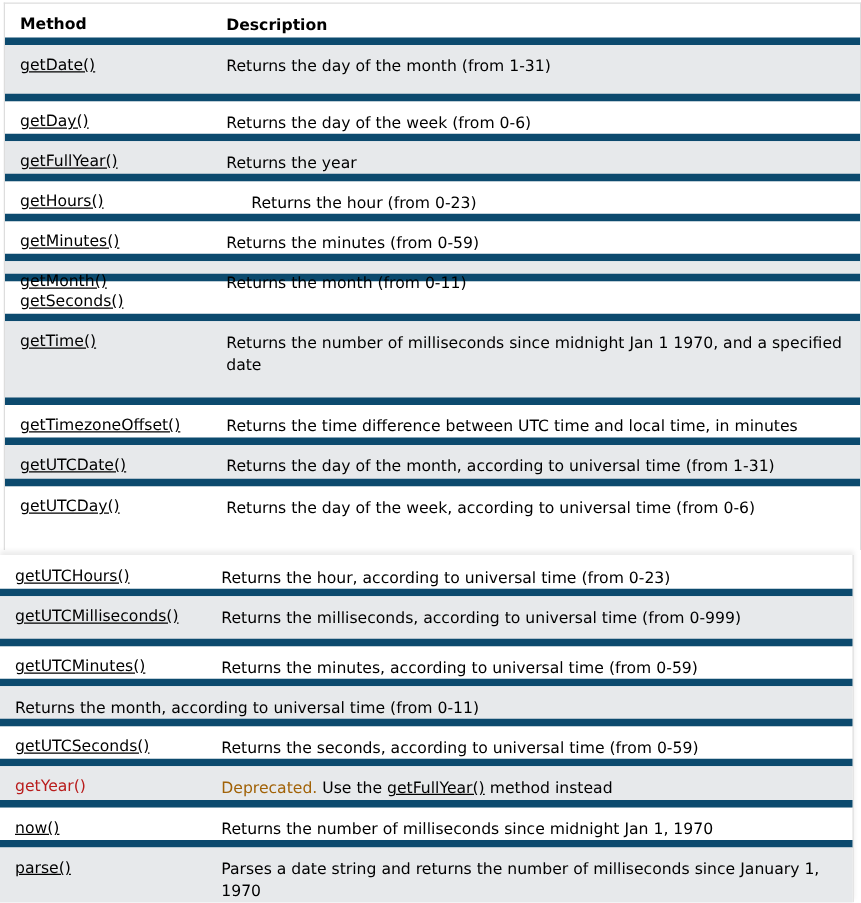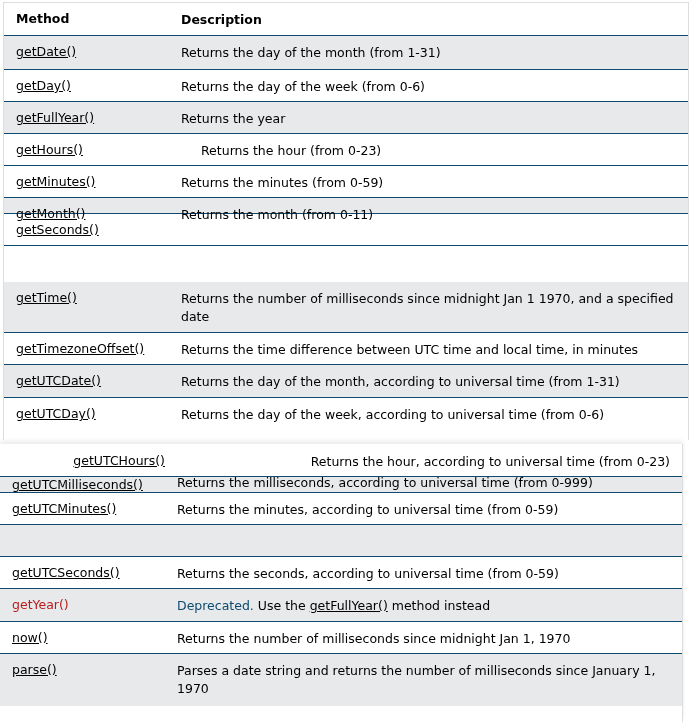--- a/index.html
+++ b/index.html
@@ -4,39 +4,39 @@
 <style>
   html, body { margin: 0; padding: 0; background: #ffffff; }
   body { width: 689px; height: 722px; position: relative; overflow: hidden;
          font-family: "DejaVu Sans", "Liberation Sans", sans-serif; font-size: 12.5px; color: #000; }
   .panel { position: absolute; background: #fff; }
   #top-panel { left: 3px; top: 2px; width: 684px; height: 437px;
                border: 1px solid #dddddd; border-bottom: none; }
   #bottom-panel { left: 0; top: 444px; width: 682px; height: 278px;
                   border-right: 1px solid #dddddd; box-shadow: 0 -3px 4px rgba(0,0,0,0.08); }
   .row { display: flex; align-items: flex-start; box-sizing: border-box;
-         border-bottom: 1px solid #0c4a6e; }
+         border-bottom: 6px solid #0c4a6e; }
   .row.alt { background: #e7e9eb; }
   .row .m { box-sizing: border-box; padding: 8px 0 0 12px; width: 165px; flex: 0 0 165px; }
   .row .d { box-sizing: border-box; padding: 8px 12px 0 12px; flex: 1; line-height: 18px; }
   #bottom-panel .row .m { padding-left: 12px; width: 165px; flex-basis: 165px; }
   .hdr { font-weight: bold; }
   .link { color: #000; text-decoration: underline; }
   .plain { color: #b91c1c; }
-  .deprecated { color: #0c4a6e; }
+  .deprecated { color: #a16207; }
 </style>
 </head>
 <body>
 
 <div id="top-panel" class="panel">
   <div class="row hdr" style="height:33px;">
     <div class="m">Method</div>
     <div class="d">Description</div>
   </div>
-  <div class="row alt" style="height:34px;">
+  <div class="row alt" style="height:45px;">
     <div class="m"><a class="link">getDate()</a></div>
     <div class="d">Returns the day of the month (from 1-31)</div>
   </div>
   <div class="row" style="height:32px;">
     <div class="m"><a class="link">getDay()</a></div>
     <div class="d">Returns the day of the week (from 0-6)</div>
   </div>
   <div class="row alt" style="height:32px;">
     <div class="m"><a class="link">getFullYear()</a></div>
     <div class="d">Returns the year</div>
@@ -49,52 +49,53 @@
     <div class="m"><a class="link">getMinutes()</a></div>
     <div class="d">Returns the minutes (from 0-59)</div>
   </div>
   <div class="row alt" style="height:16px;">
     <div class="m"><a class="link">getMonth()</a></div>
     <div class="d">Returns the month (from 0-11)</div>
   </div>
   <div class="row" style="height:32px;">
     <div class="m"><a class="link">getSeconds()</a></div>
   </div>
-  <div class="row alt" style="height:51px;margin-top:36px;">
+  <div class="row alt" style="height:67px;">
     <div class="m"><a class="link">getTime()</a></div>
     <div class="d">Returns the number of milliseconds since midnight Jan 1 1970, and a specified date</div>
   </div>
   <div class="row" style="height:32px;">
     <div class="m"><a class="link">getTimezoneOffset()</a></div>
     <div class="d">Returns the time difference between UTC time and local time, in minutes</div>
   </div>
   <div class="row alt" style="height:33px;">
     <div class="m"><a class="link">getUTCDate()</a></div>
     <div class="d">Returns the day of the month, according to universal time (from 1-31)</div>
   </div>
   <div class="row" style="height:32px; border-bottom:none;">
     <div class="m"><a class="link">getUTCDay()</a></div>
     <div class="d">Returns the day of the week, according to universal time (from 0-6)</div>
   </div>
 </div>
 
 <div id="bottom-panel" class="panel">
-  <div class="row" style="height:33px; padding-top:0;text-align:right;">
+  <div class="row" style="height:33px; padding-top:0;">
     <div class="m" style="padding-top:9px;"><a class="link">getUTCHours()</a></div>
     <div class="d" style="padding-top:9px;">Returns the hour, according to universal time (from 0-23)</div>
   </div>
-  <div class="row alt" style="height:16px;align-items:flex-end;">
+  <div class="row alt" style="height:40px;">
     <div class="m"><a class="link">getUTCMilliseconds()</a></div>
     <div class="d">Returns the milliseconds, according to universal time (from 0-999)</div>
   </div>
   <div class="row" style="height:32px;">
     <div class="m"><a class="link">getUTCMinutes()</a></div>
     <div class="d">Returns the minutes, according to universal time (from 0-59)</div>
   </div>
   <div class="row alt" style="height:32px;">
+    <div class="d">Returns the month, according to universal time (from 0-11)</div>
   </div>
   <div class="row" style="height:32px;">
     <div class="m"><a class="link">getUTCSeconds()</a></div>
     <div class="d">Returns the seconds, according to universal time (from 0-59)</div>
   </div>
   <div class="row alt" style="height:33px;">
     <div class="m"><span class="plain">getYear()</span></div>
     <div class="d"><span class="deprecated">Deprecated.</span><span style="white-space:pre;"> Use the </span><a class="link">getFullYear()</a><span style="white-space:pre;"> method instead</span></div>
   </div>
   <div class="row" style="height:32px;">

